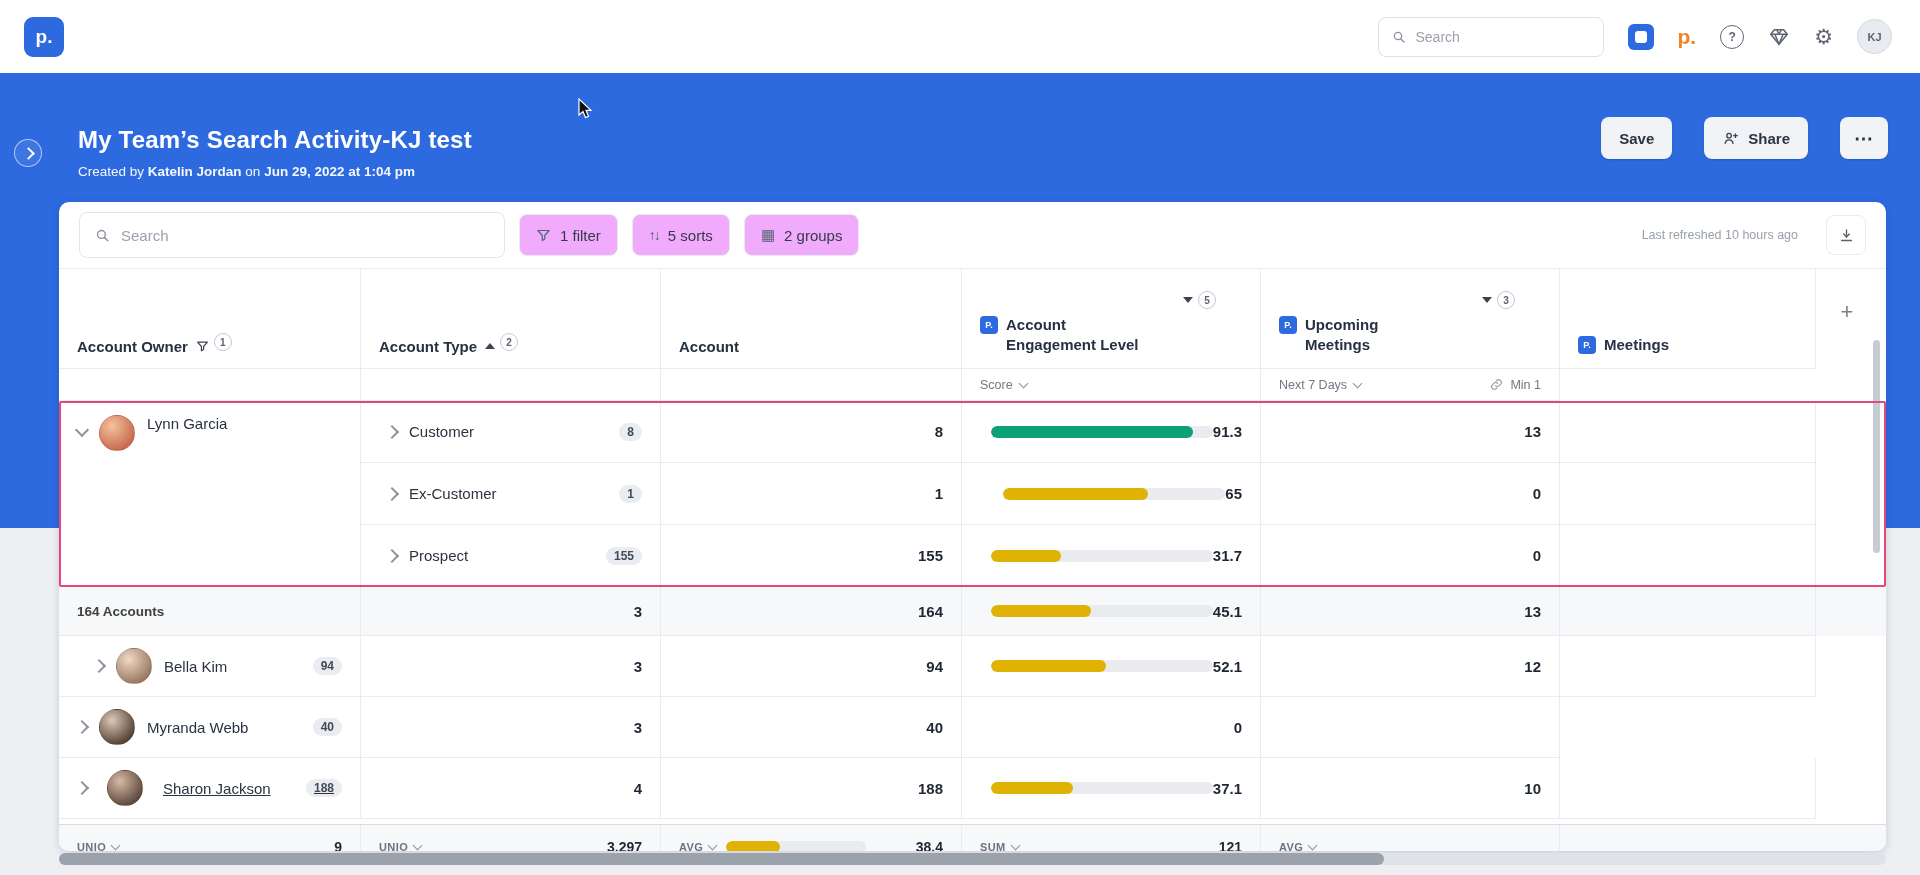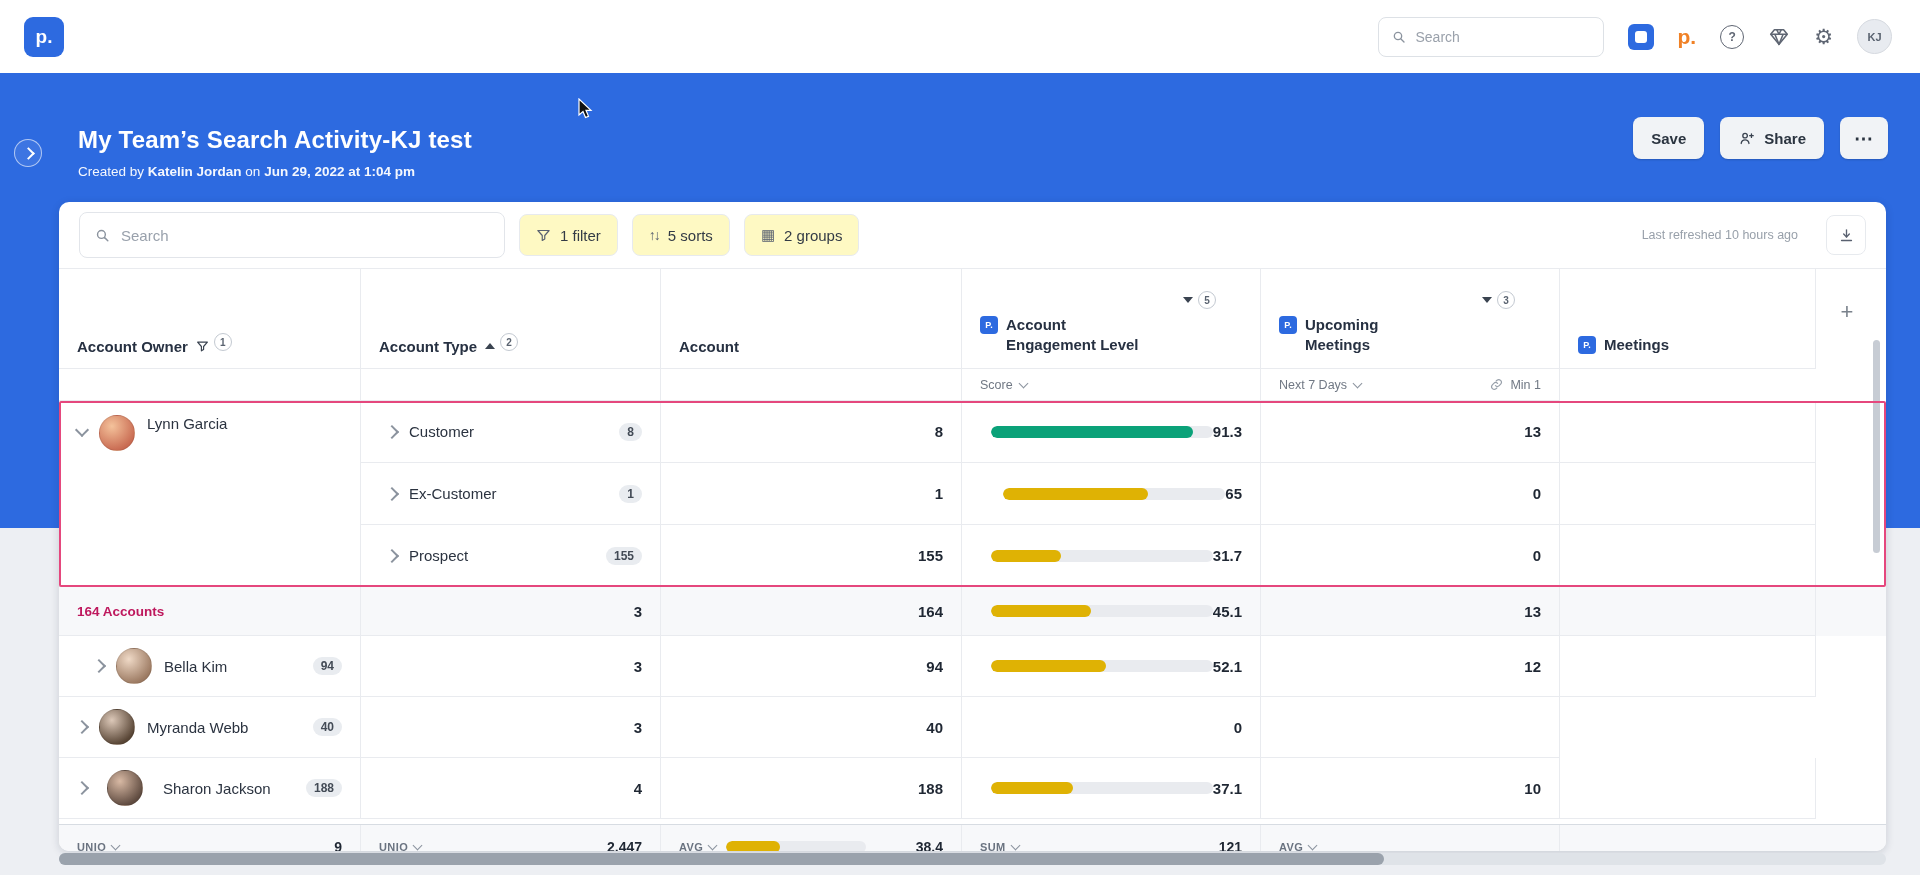--- a/index.html
+++ b/index.html
@@ -25,37 +25,37 @@
       font-size:11px;font-weight:700;display:flex;align-items:center;justify-content:center;cursor:pointer;}
 
   
   .blueband{position:absolute;top:73px;left:0;width:1920px;height:455px;background:#2d6ae0;}
   .side-toggle{position:absolute;left:14px;top:139px;width:28px;height:28px;border-radius:50%;
                border:1.5px solid rgba(255,255,255,.6);background:rgba(255,255,255,.08);
                display:flex;align-items:center;justify-content:center;cursor:pointer;z-index:3;}
   .rtitle{position:absolute;left:78px;top:110px;color:#fff;font-size:24px;font-weight:700;letter-spacing:.2px;z-index:3;}
   .rsub{position:absolute;left:78px;top:150px;color:rgba(255,255,255,.95);font-size:13.5px;z-index:3;}
   .rsub b{font-weight:700;margin-top:48px;}
-  .hbtns{position:absolute;top:117px;right:32px;display:flex;gap:16px;z-index:3;}
+  .hbtns{position:absolute;top:117px;right:32px;display:flex;gap:32px;z-index:3;}
   .hbtn{height:42px;background:#f1f3f6;border:none;border-radius:8px;color:#2b3440;font-size:15px;font-weight:600;
         padding:0 18px;display:flex;align-items:center;gap:9px;cursor:pointer;font-family:inherit;box-shadow:0 1px 2px rgba(0,0,0,.18);}
   .hbtn.more{font-size:19px;padding:0 14px;letter-spacing:1px;}
 
   
   .cursor{position:absolute;left:578px;top:98px;z-index:60;pointer-events:none;}
 
   
   .card{position:absolute;left:59px;top:202px;width:1827px;height:649px;background:#fff;border-radius:10px;
         box-shadow:0 2px 8px rgba(16,30,54,.16);z-index:2;overflow:hidden;}
 
   
   .ctoolbar{height:66px;display:flex;align-items:center;padding:0 20px;gap:14px;}
   .csearch{width:396px;height:44px;border:1px solid #e2e5ea;border-radius:8px;display:flex;align-items:center;
            gap:10px;padding:0 14px;color:#99a1ac;font-size:15px;}
-  .chip{height:42px;border:1px solid #e7eaee;border-radius:8px;background:#fef9c3;display:flex;align-items:center;
+  .chip{height:42px;border:1px solid #e7eaee;border-radius:8px;background:#f0abfc;display:flex;align-items:center;
         gap:9px;padding:0 16px;font-size:15px;color:#333b46;cursor:pointer;font-family:inherit;}
   .chip .cicon{color:#596170;display:flex;align-items:center;}
   .glyph-ic{font-size:14px;color:#596170;letter-spacing:-2px;}
   .grp-ic{font-size:15px;color:#596170;letter-spacing:0;}
   .refreshed{margin-left:auto;color:#98a0aa;font-size:12.5px;}
   .dlbtn{width:40px;height:40px;border:1px solid #e7eaee;border-radius:8px;background:#fff;display:flex;
          align-items:center;justify-content:center;color:#596170;cursor:pointer;margin-left:14px;}
 
   
   .table{position:relative;border-top:1px solid #e9ebef;}
@@ -109,21 +109,21 @@
   .hl{position:absolute;inset:0;border:2.5px solid #e5477d;border-radius:2px;pointer-events:none;z-index:4;}
 
   .eng{justify-content:flex-end;}
   .track{width:222px;height:12px;border-radius:6px;background:#e9ebef;overflow:hidden;flex:0 0 auto;}
   .track.sm{width:140px;}
   .fill{height:100%;border-radius:6px;}
   .score{font-weight:700;color:#1f2733;}
 
   .summary{height:49px;background:#f7f8fa;}
   .summary .cell{border-bottom:1px solid #e9ebef;}
-  .slabel{font-weight:700;font-size:13.5px;color:#be185d;}
+  .slabel{font-weight:700;font-size:13.5px;color:#404040;}
   .orow{height:61px;cursor:pointer;}
   .orow .owner-flex{gap:12px;}
   .gaprow{height:5px;}
 
   .tfoot{height:43px;background:#f7f8fa;border-top:1px solid #d7dce2;}
   .tfoot .cell{border-bottom:none;font-size:13.5px;}
   .agg{font-size:11px;font-weight:600;color:#6a7380;letter-spacing:.4px;display:flex;align-items:center;gap:6px;cursor:pointer;}
   .aggval{margin-left:auto;font-weight:700;font-size:14px;color:#1f2733;}
   .flabel{font-weight:700;font-size:13.5px;}
   .fgroups{font-weight:400;color:#3c4450;margin-left:6px;font-size:13px;}
@@ -436,21 +436,21 @@
           <span class="oname">Myranda Webb</span>
           <span class="pill">40</span>
         </div>
         <div class="cell num">3</div>
         <div class="cell num">40</div>
         <div class="cell num">0</div>
         <div class="cell"></div>
       </div>
 
       <div class="grid6 orow">
-        <div class="cell owner-flex" style="gap:20px;">
+        <div class="cell owner-flex" style="gap:20px;text-decoration:underline;">
           <span class="caret right"></span>
           <span class="avatar av3"></span>
           <span class="oname">Sharon Jackson</span>
           <span class="pill">188</span>
         </div>
         <div class="cell num">4</div>
         <div class="cell num">188</div>
         <div class="cell eng">
           <span class="track">
               <span class="fill" style="display: block; width: 37.1%; background: rgb(223, 178, 4);"></span>
@@ -469,21 +469,21 @@
               <span>UNIQ</span>
               <span class="dcaret"></span>
             </span>
           <span class="aggval">9</span>
         </div>
         <div class="cell">
           <span class="agg">
               <span>UNIQ</span>
               <span class="dcaret"></span>
             </span>
-          <span class="aggval">2,447</span>
+          <span class="aggval">3,297</span>
         </div>
         <div class="cell">
           <span class="agg">
               <span>AVG</span>
               <span class="dcaret"></span>
             </span>
           <span class="track sm" style="margin-left:10px;">
               <span class="fill" style="display: block; width: 38.4%; background: rgb(223, 178, 4);"></span>
             </span>
           <span class="aggval">38.4</span>

